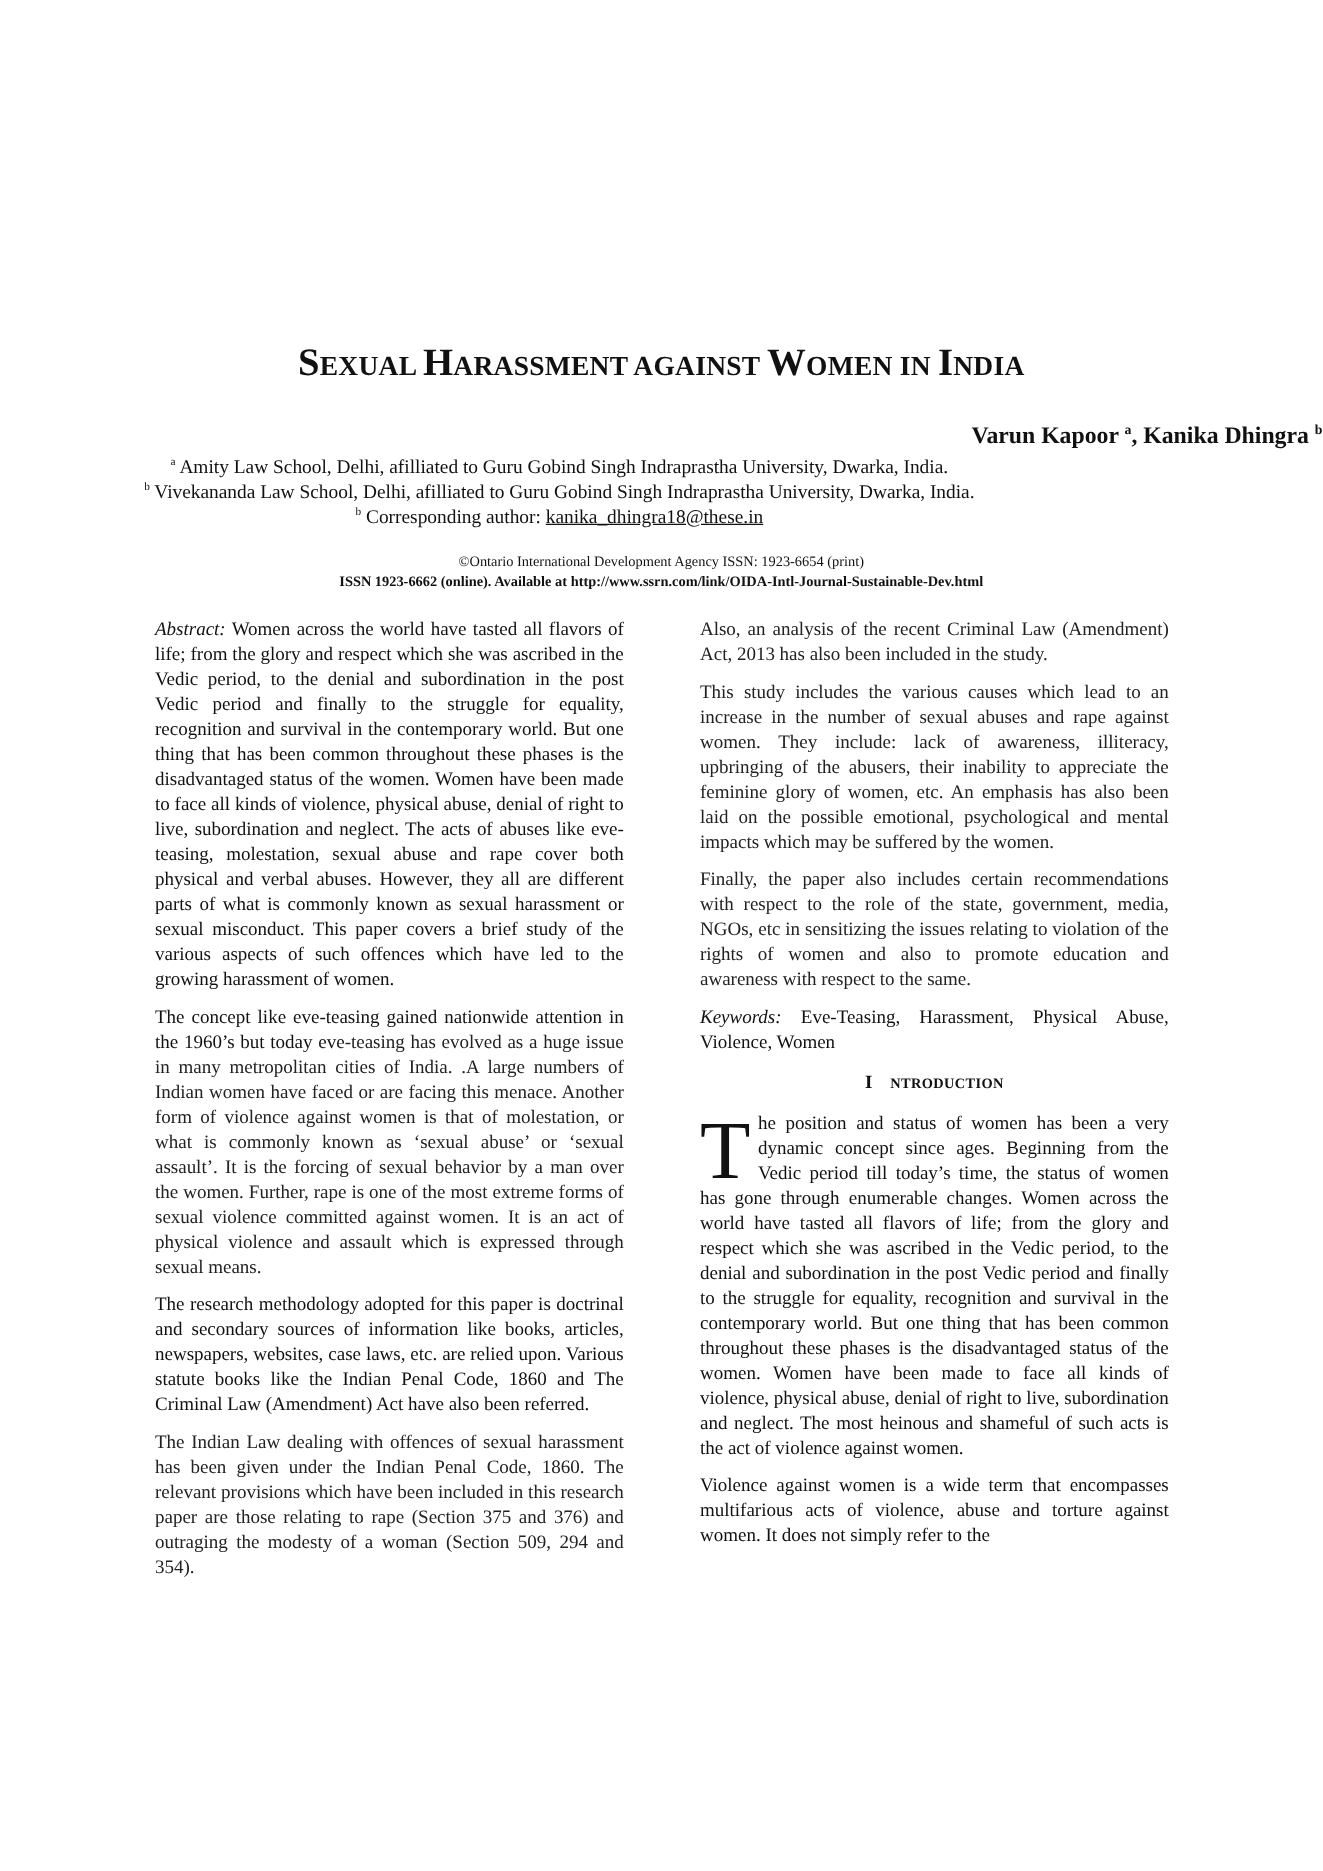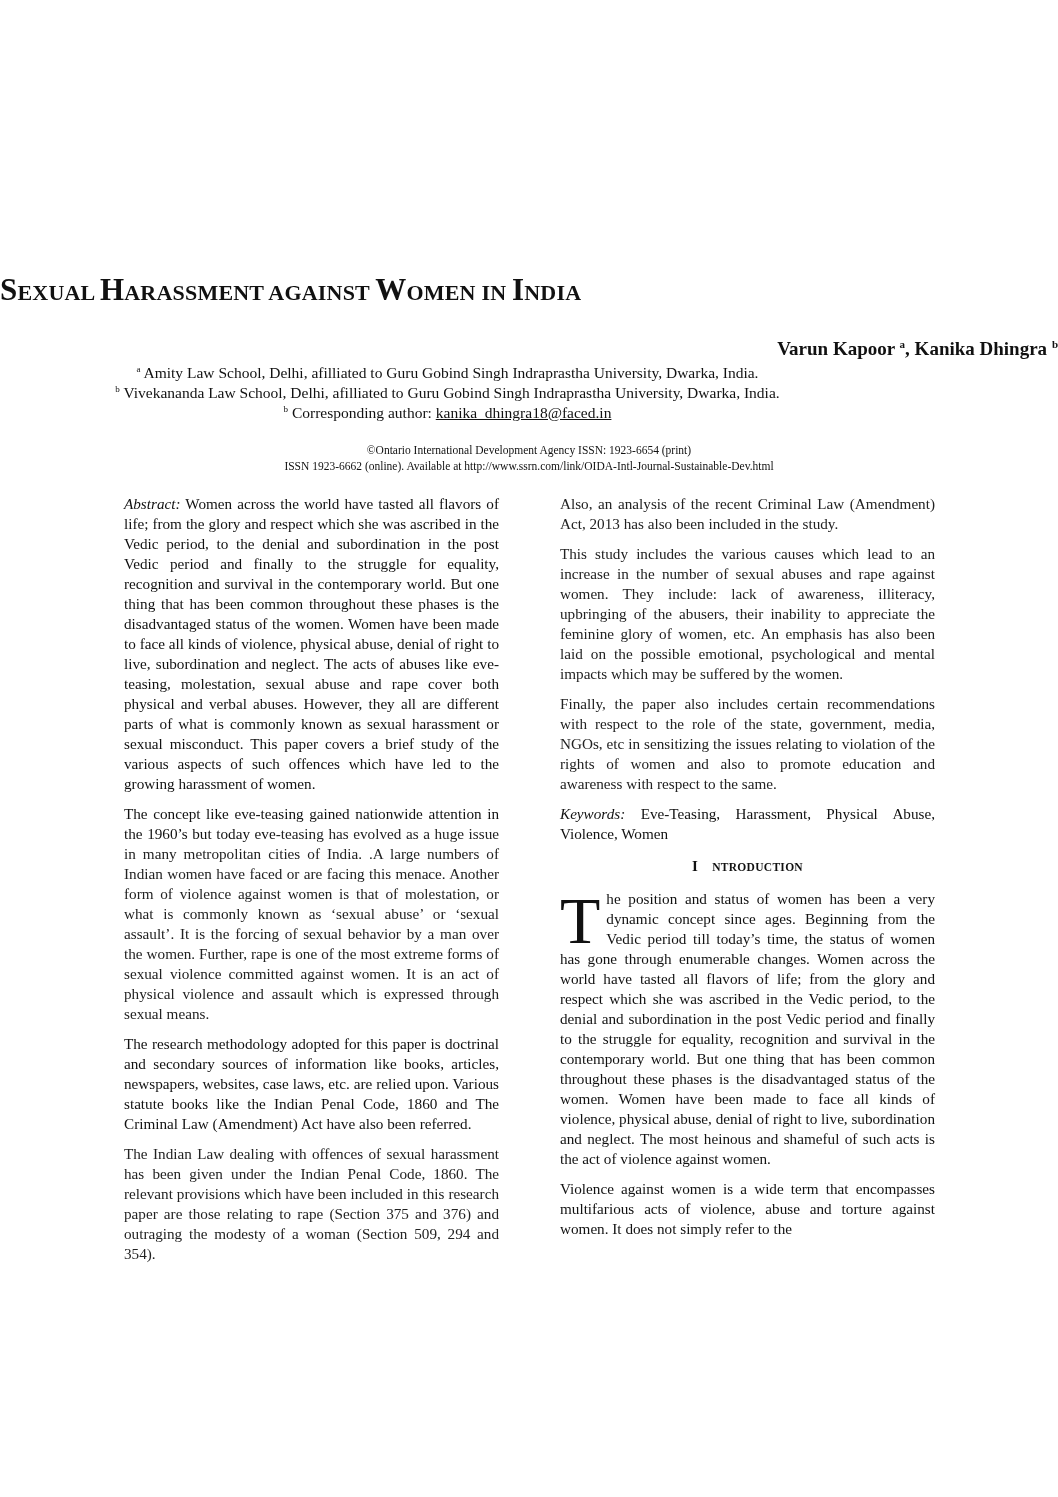--- a/index.html
+++ b/index.html
@@ -1,17 +1,17 @@
 <!DOCTYPE html>
 <html><head>
 <meta charset="utf-8">
 <style>
   html, body { margin: 0; padding: 0; background: #ffffff; }
   body { width: 1058px; height: 1497px; position: relative; overflow: hidden; color: #111; font-family: "Liberation Serif", "DejaVu Serif", serif; }
-  .title { position: absolute; top: 272px; left: 0; width: 1058px; text-align: left; font-size: 28px; font-weight: bold; letter-spacing: 0.2px; }
+  .title { position: absolute; top: 272px; left: 0; width: 1058px; text-align: center; font-size: 28px; font-weight: bold; letter-spacing: 0.2px; }
   .title .big { font-size: 31px; }
   .title .sc { font-size: 22px; }
   .authors { position: absolute; top: 338px; left: 0; width: 1058px; text-align: right; font-size: 19px; font-weight: bold; }
   .authors sup { font-size: 11px; }
   .affil { position: absolute; left: 0; width: 895px; text-align: center; font-size: 15.5px; }
   .affil sup { font-size: 9px; }
   .affil a { color: #111; text-decoration: underline; }
   .issn { position: absolute; left: 0; width: 1058px; text-align: center; font-size: 11.5px; }
   .col { position: absolute; top: 494px; width: 375px; font-size: 15.2px; line-height: 20px; text-align: justify; }
   .col p { margin: 0 0 10px 0; }
@@ -36,25 +36,25 @@
   <sup>b</sup>
 </div>
 
 <div class="affil" style="top:364px;">
   <sup>a</sup><span> Amity Law School, Delhi, afilliated to Guru Gobind Singh Indraprastha University, Dwarka, India.</span>
 </div>
 <div class="affil" style="top:384px;">
   <sup>b</sup><span> Vivekananda Law School, Delhi, afilliated to Guru Gobind Singh Indraprastha University, Dwarka, India.</span>
 </div>
 <div class="affil" style="top:404px;">
-  <sup>b</sup><span> Corresponding author: </span><a>kanika_dhingra18@faced.in</a>
+  <sup>b</sup><span> Corresponding author: </span><a>kanika_dhingra18@these.in</a>
 </div>
 
 <div class="issn" style="top:444px;">©Ontario International Development Agency ISSN: 1923-6654 (print)</div>
-<div class="issn" style="top:460px;">ISSN 1923-6662 (online). Available at http://www.ssrn.com/link/OIDA-Intl-Journal-Sustainable-Dev.html</div>
+<div class="issn" style="top:460px;font-weight:bold;">ISSN 1923-6662 (online). Available at http://www.ssrn.com/link/OIDA-Intl-Journal-Sustainable-Dev.html</div>
 
 <div class="col left">
   <p><span class="kw-label">Abstract:</span><span> Women across the world have tasted all flavors of life; from the glory and respect which she was ascribed in the Vedic period, to the denial and subordination in the post Vedic period and finally to the struggle for equality, recognition and survival in the contemporary world. But one thing that has been common throughout these phases is the disadvantaged status of the women. Women have been made to face all kinds of violence, physical abuse, denial of right to live, subordination and neglect. The acts of abuses like eve-teasing, molestation, sexual abuse and rape cover both physical and verbal abuses. However, they all are different parts of what is commonly known as sexual harassment or sexual misconduct. This paper covers a brief study of the various aspects of such offences which have led to the growing harassment of women.</span></p>
   <p><span>The concept like eve-teasing gained nationwide attention in the 1960’s but today eve</span><span class="lighter">-teasing has evolved as a huge issue in many metropolitan cities of India. .A large numbers of Indian women have faced or are facing this menace.  Another form of violence against women is that of molestation, or what is commonly known as ‘sexual abuse’ or ‘sexual assault’. It is the forcing of sexual behavior by a man over the women. Further, rape is one of the most extreme forms of sexual violence committed against women. It is an act of physical violence and assault which is expressed through sexual means.</span></p>
   <p>The research methodology adopted for this paper is doctrinal and secondary sources of information like books, articles, newspapers, websites, case laws, etc. are relied upon. Various statute books like the Indian Penal Code, 1860 and The Criminal Law (Amendment) Act have also been referred.</p>
   <p class="lighter">The Indian Law dealing with offences of sexual harassment has been given under the Indian Penal Code, 1860. The relevant provisions which have been included in this research paper are those relating to rape (Section 375 and 376) and outraging the modesty of a woman (Section 509, 294 and 354).</p>
 </div>
 
 <div class="col right">
   <p class="lighter">Also, an analysis of the recent Criminal Law (Amendment) Act, 2013 has also been included in the study.</p>

